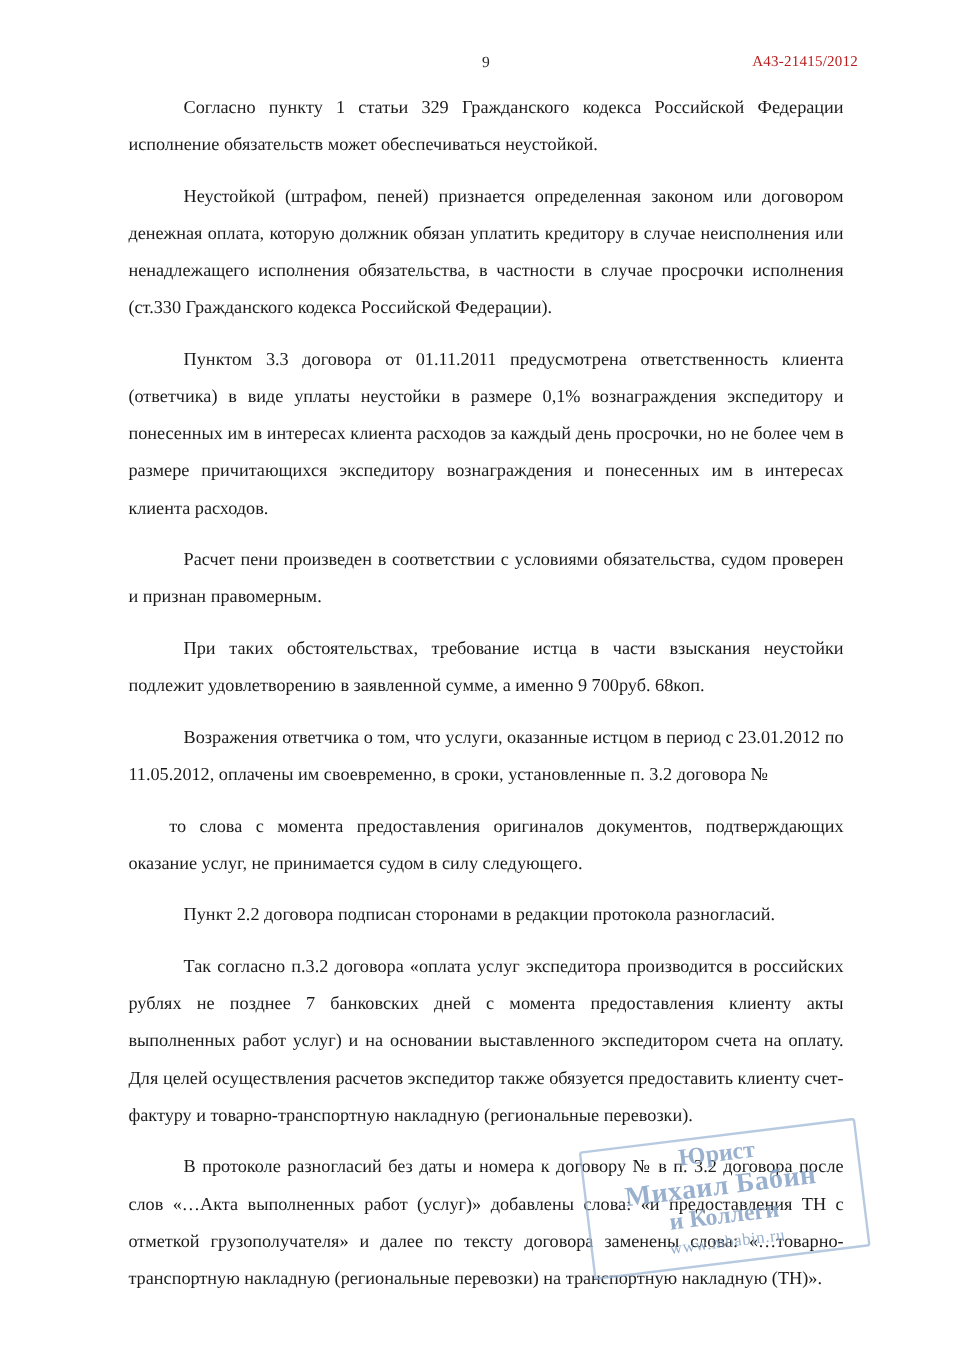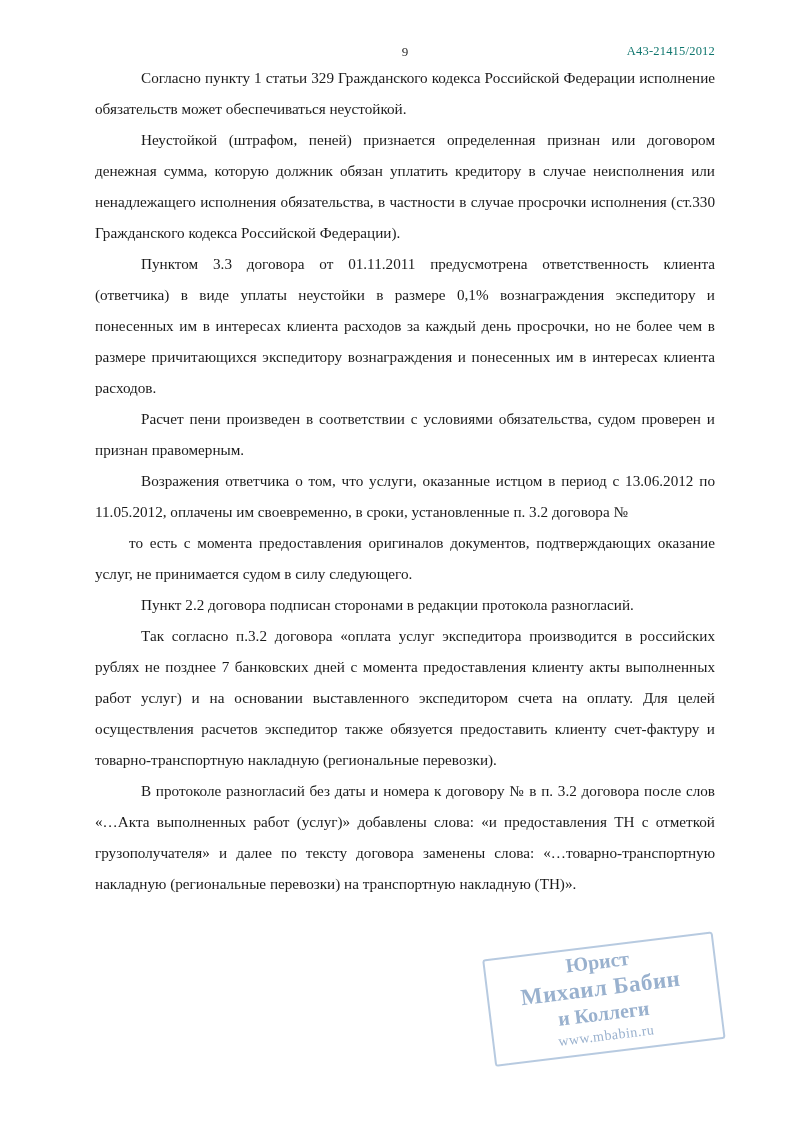--- a/index.html
+++ b/index.html
@@ -32,34 +32,34 @@
     text-align: center;
     font-size: 13px;
     color: #2b2b2b;
   }
   .case-number {
     position: absolute;
     right: 0;
     top: 0;
     font-size: 12.5px;
     letter-spacing: 0.2px;
-    color: #0f766e;
+    color: #b91c1c;
   }
   .body-text {
     position: absolute;
     top: 62px;
     left: 95px;
     width: 620px;
     font-size: 15.2px;
     line-height: 31px;
     text-align: justify;
     text-justify: inter-word;
   }
   .body-text p {
-    margin: 0;
+    margin: 12px;
     text-indent: 46px;
   }
   .body-text p.indent-small {
     text-indent: 34px;
   }
   .stamp {
     position: absolute;
     left: 480px;
     top: 935px;
     width: 250px;
@@ -114,25 +114,26 @@
 
 <div class="page">
 
   <div class="page-header">
     <div class="page-number">9</div>
     <div class="case-number">А43-21415/2012</div>
   </div>
 
   <div class="body-text">
     <p>Согласно пункту 1 статьи 329 Гражданского кодекса Российской Федерации исполнение обязательств может обеспечиваться неустойкой.</p>
-    <p>Неустойкой (штрафом, пеней) признается определенная признан или договором денежная сумма, которую должник обязан уплатить кредитору в случае неисполнения или ненадлежащего исполнения обязательства, в частности в случае просрочки исполнения (ст.330 Гражданского кодекса Российской Федерации).</p>
+    <p>Неустойкой (штрафом, пеней) признается определенная законом или договором денежная оплата, которую должник обязан уплатить кредитору в случае неисполнения или ненадлежащего исполнения обязательства, в частности в случае просрочки исполнения (ст.330 Гражданского кодекса Российской Федерации).</p>
     <p>Пунктом 3.3 договора от 01.11.2011 предусмотрена ответственность клиента (ответчика) в виде уплаты неустойки в размере 0,1% вознаграждения экспедитору и понесенных им в интересах клиента расходов за каждый день просрочки, но не более чем в размере причитающихся экспедитору вознаграждения и понесенных им в интересах клиента расходов.</p>
     <p>Расчет пени произведен в соответствии с условиями обязательства, судом проверен и признан правомерным.</p>
-    <p>Возражения ответчика о том, что услуги, оказанные истцом в период с 13.06.2012 по 11.05.2012, оплачены им своевременно, в сроки, установленные п. 3.2 договора №</p>
-    <p class="indent-small">то есть с момента предоставления оригиналов документов, подтверждающих оказание услуг, не принимается судом в силу следующего.</p>
+    <p>При таких обстоятельствах, требование истца в части взыскания неустойки подлежит удовлетворению в заявленной сумме, а именно 9 700руб. 68коп.</p>
+    <p>Возражения ответчика о том, что услуги, оказанные истцом в период с 23.01.2012 по 11.05.2012, оплачены им своевременно, в сроки, установленные п. 3.2 договора №</p>
+    <p class="indent-small">то слова с момента предоставления оригиналов документов, подтверждающих оказание услуг, не принимается судом в силу следующего.</p>
     <p>Пункт 2.2 договора подписан сторонами в редакции протокола разногласий.</p>
     <p>Так согласно п.3.2 договора «оплата услуг экспедитора производится в российских рублях не позднее 7 банковских дней с момента предоставления клиенту акты выполненных работ услуг) и на основании выставленного экспедитором счета на оплату. Для целей осуществления расчетов экспедитор также обязуется предоставить клиенту счет-фактуру и товарно-транспортную накладную (региональные перевозки).</p>
     <p>В протоколе разногласий без даты и номера к договору №                    в п. 3.2 договора после слов «…Акта выполненных работ (услуг)» добавлены слова: «и предоставления ТН с отметкой грузополучателя» и далее по тексту договора заменены слова: «…товарно-транспортную накладную (региональные перевозки) на транспортную накладную (ТН)».</p>
   </div>
 
   <div class="stamp">
     <div class="stamp-box"></div>
     <div class="stamp-text">
       <div class="stamp-l1">Юрист</div>
       <div class="stamp-l2">Михаил Бабин</div>

